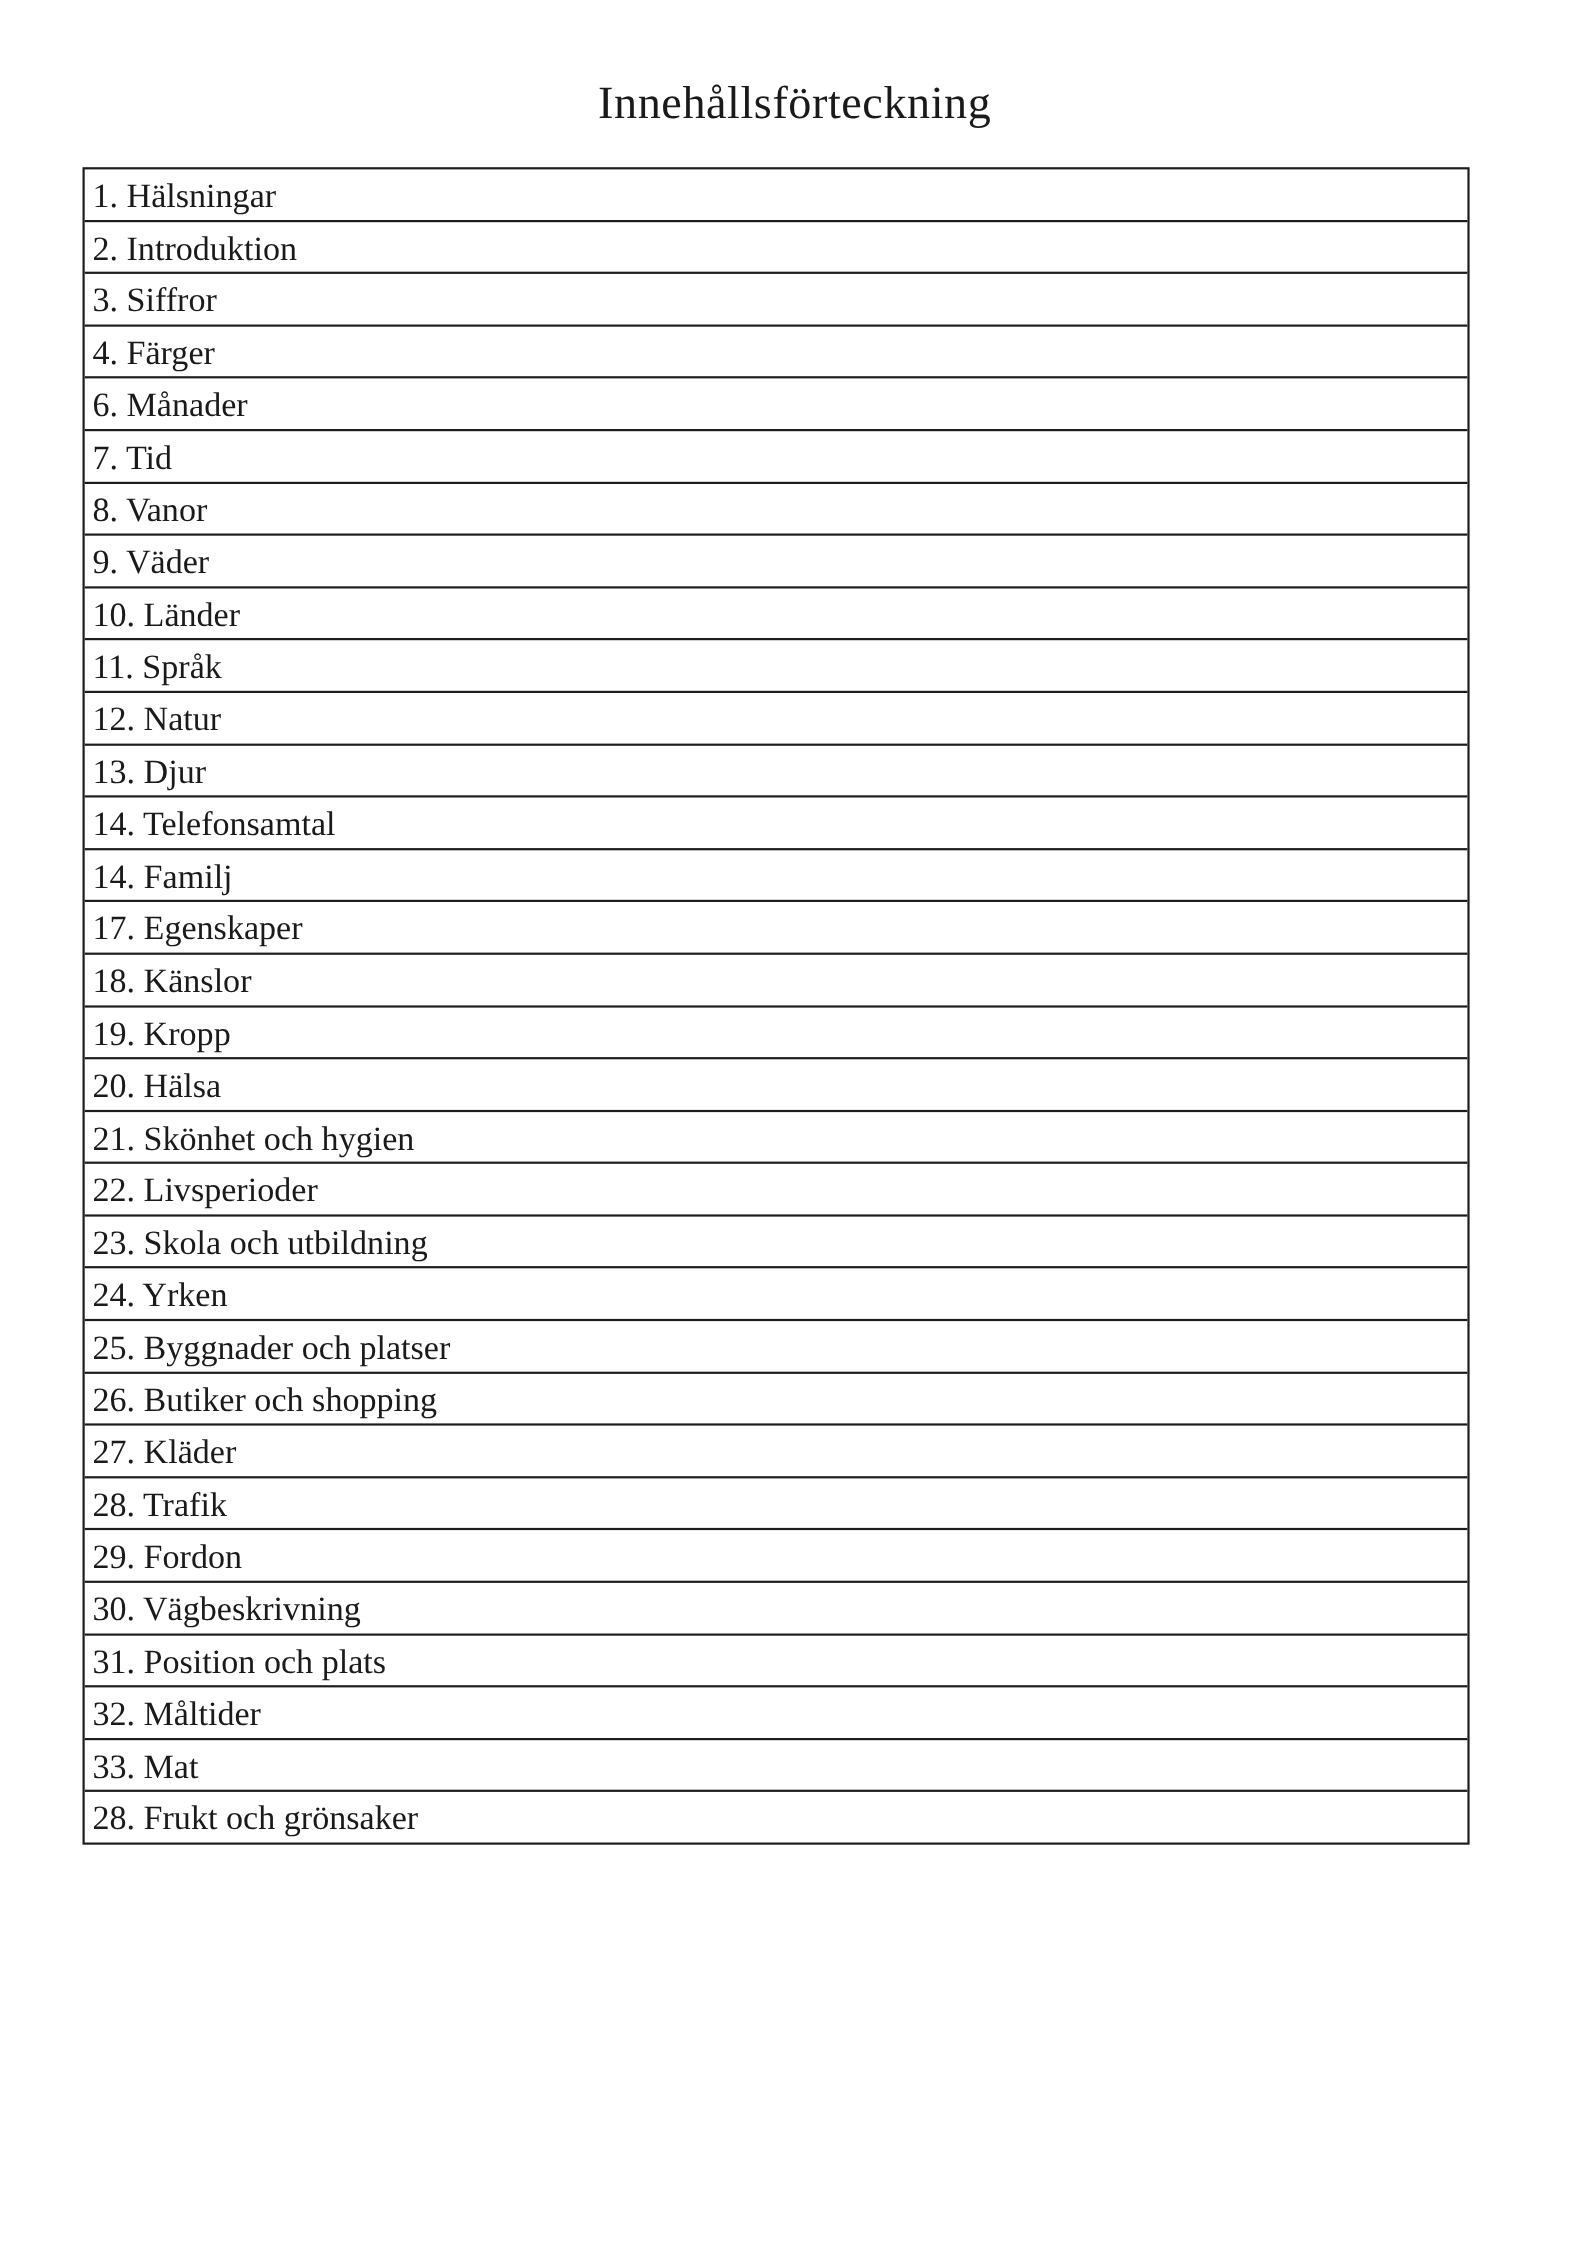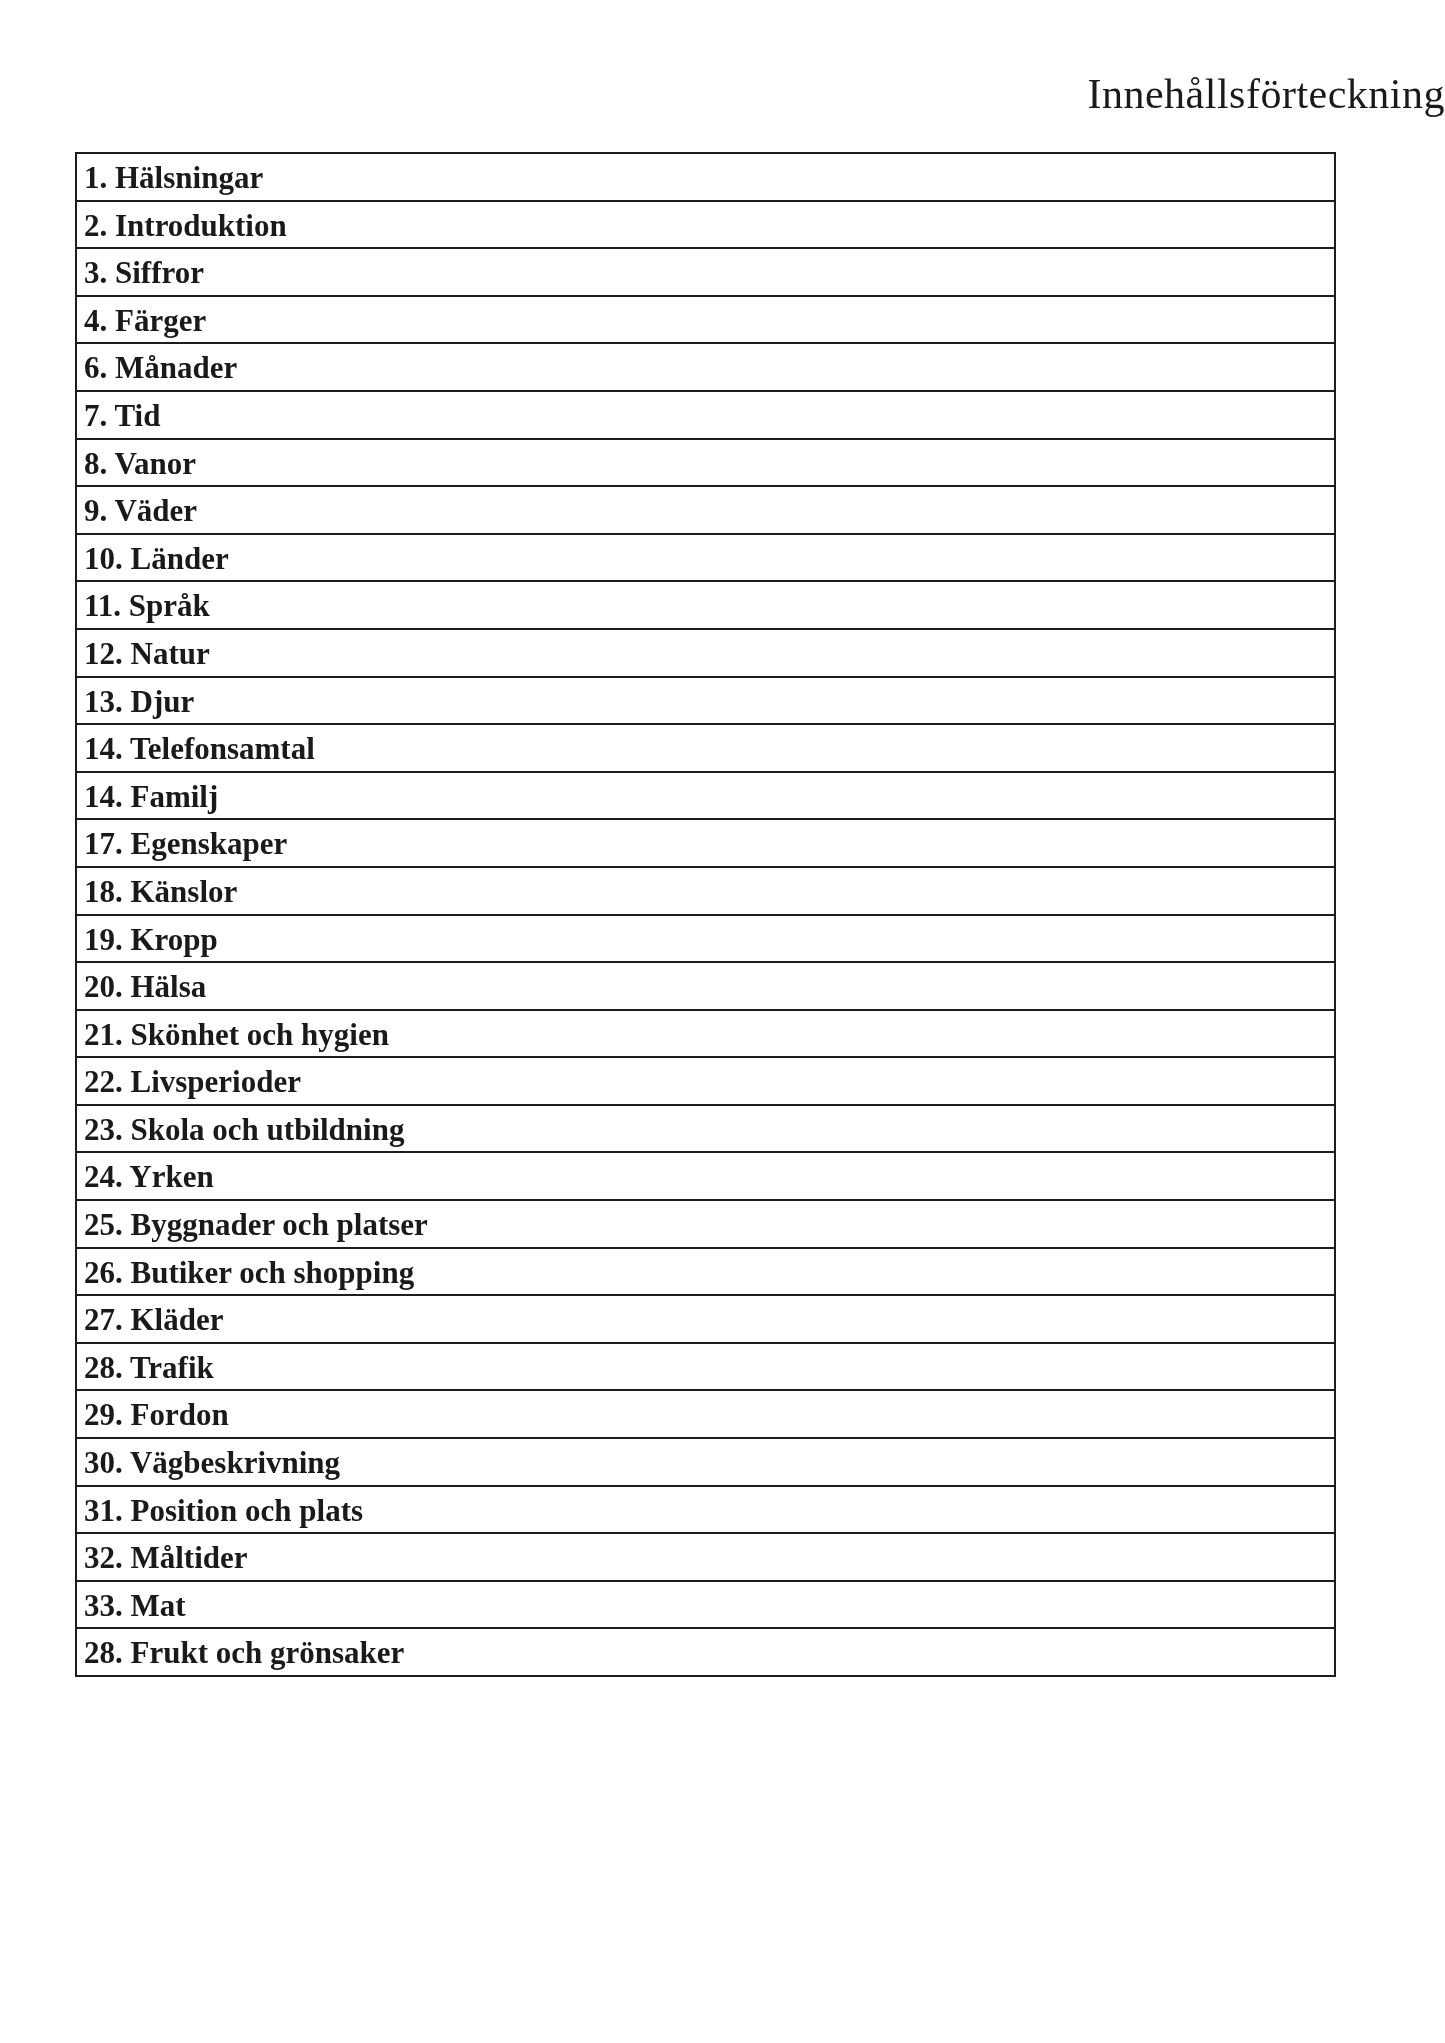--- a/index.html
+++ b/index.html
@@ -14,36 +14,35 @@
     font-family: "Liberation Serif", "DejaVu Serif", serif;
     color: #1a1a1a;
     overflow: hidden;
   }
   .page-title {
     position: absolute;
     top: 72px;
     left: 0;
     width: 1445px;
     margin: 0;
-    text-align: right;
+    text-align: center;
     font-size: 42px;
     font-weight: normal;
     line-height: 44px;
     letter-spacing: 0.5px;
     color: #1a1a1a;
   }
   .toc-table {
     position: absolute;
     left: 75px;
     top: 152px;
     width: 1261px;
     box-sizing: border-box;
     border: 2px solid #1d1d1d;
     background: #ffffff;
-    font-weight: bold;
   }
   .toc-row {
     box-sizing: content-box;
     height: 45.6px;
     border-bottom: 2px solid #1d1d1d;
     overflow: hidden;
   }
   .toc-row:last-child {
     border-bottom: none;
   }

